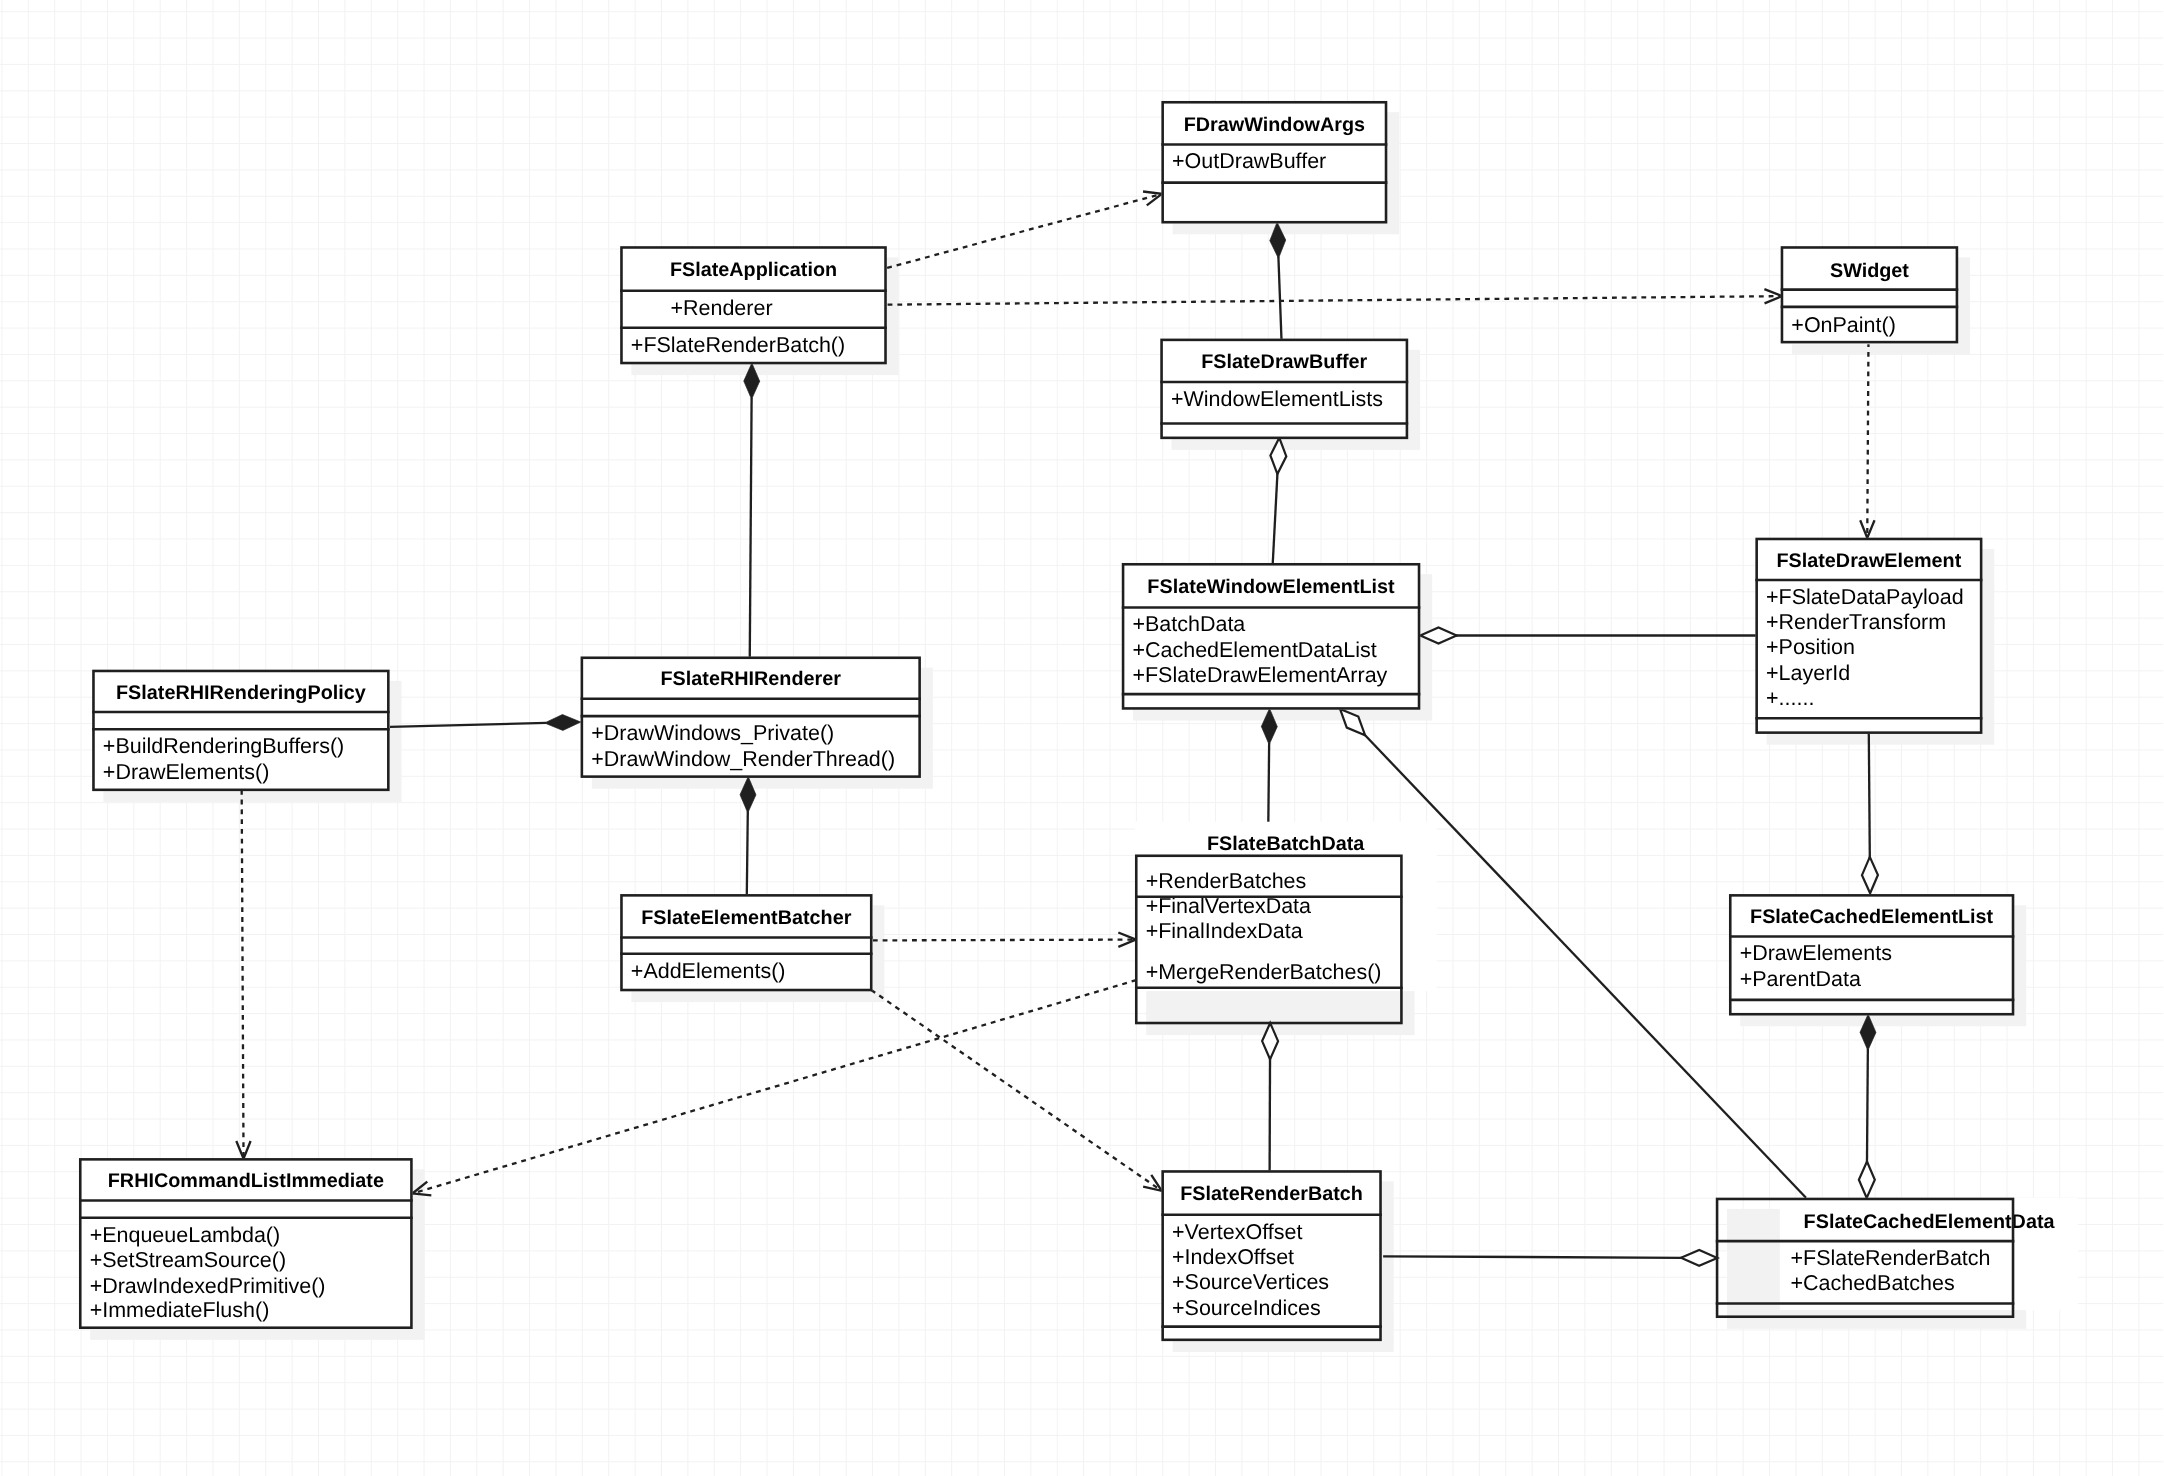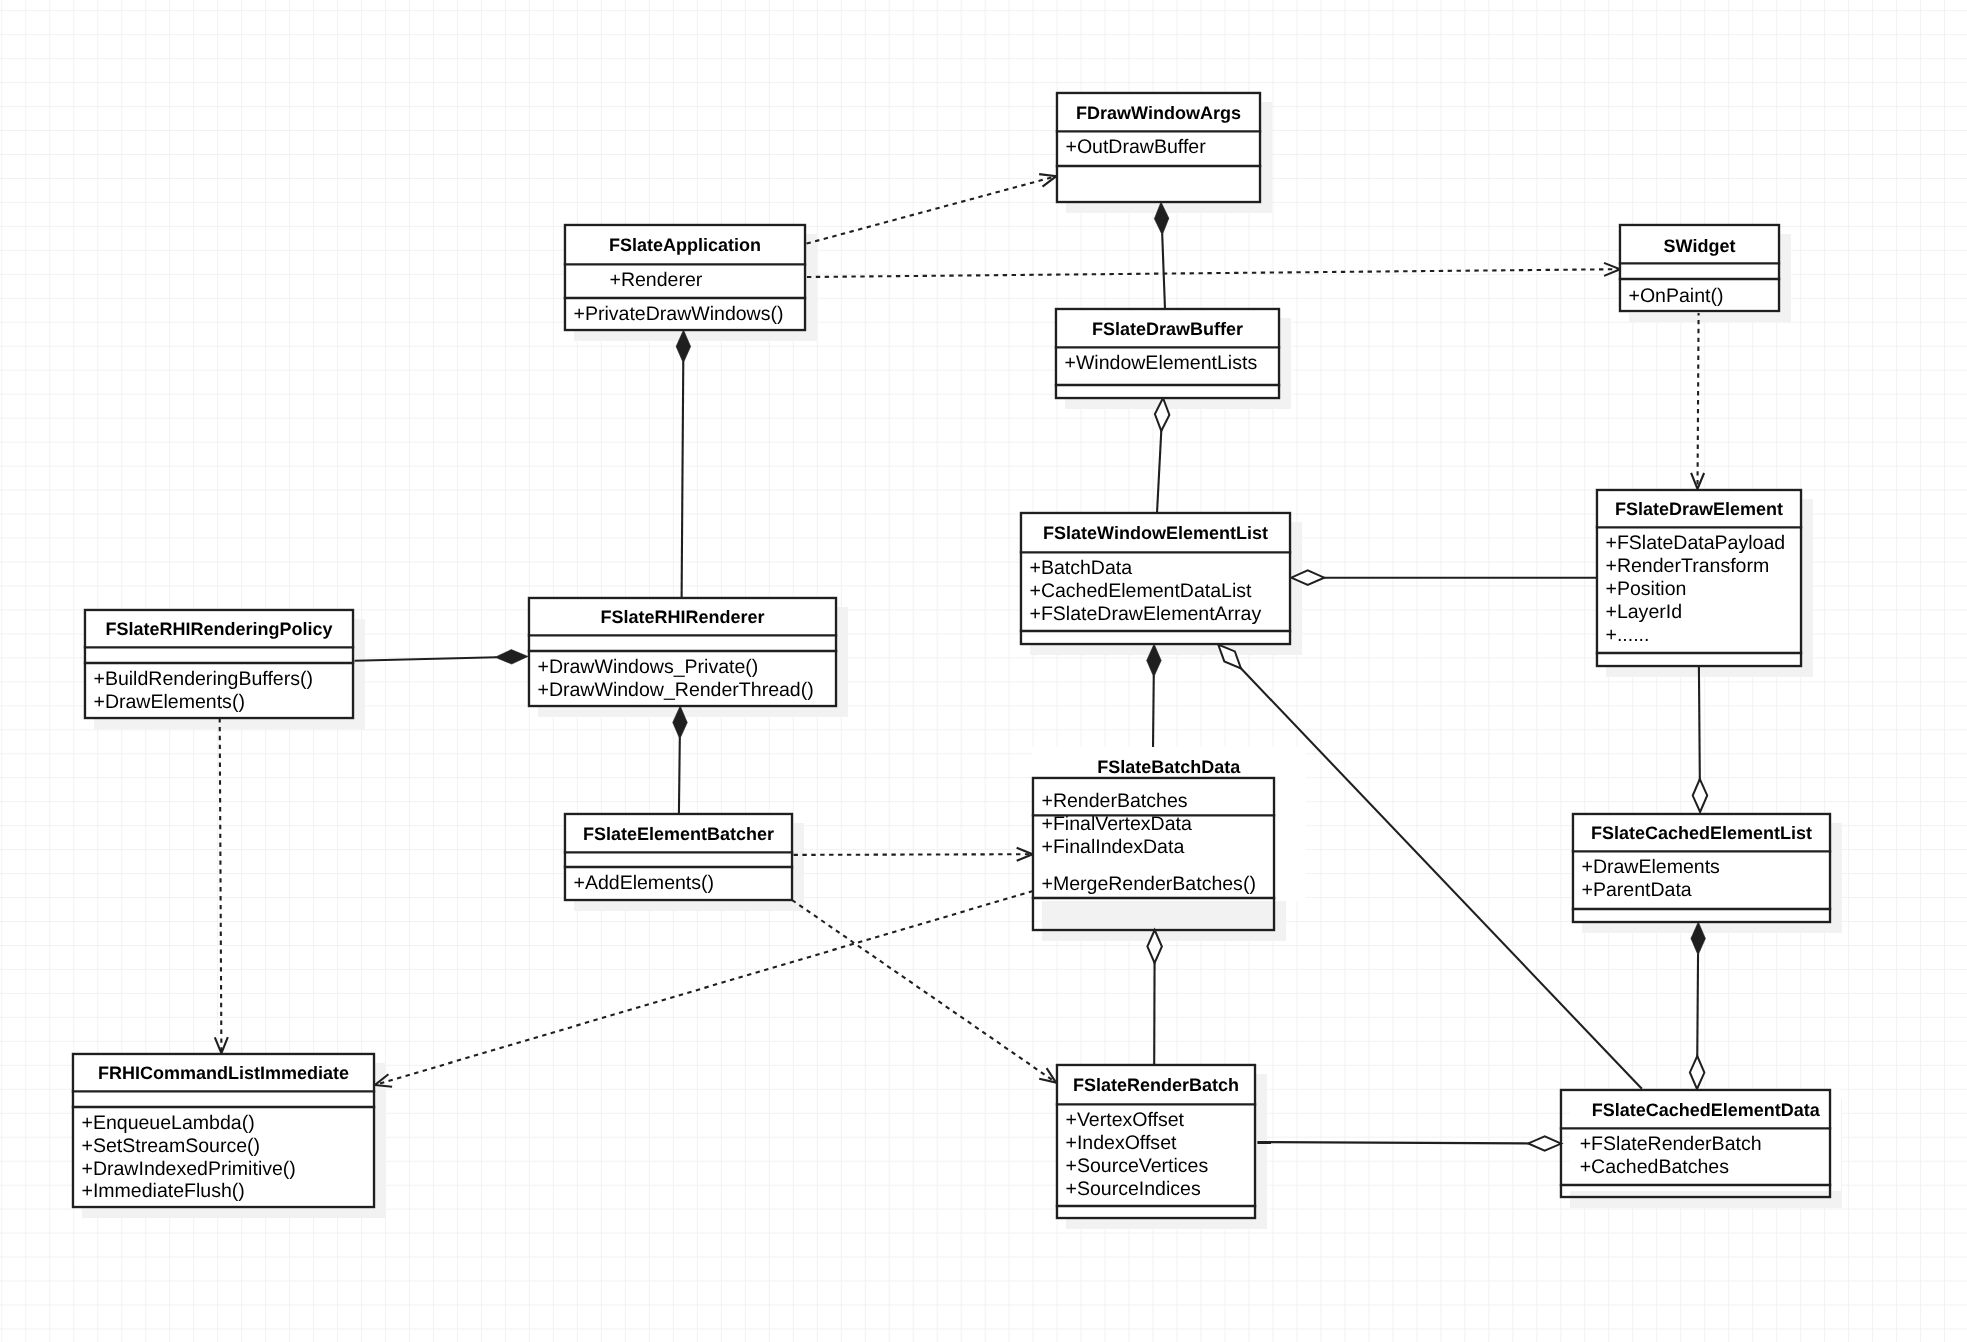--- a/index.html
+++ b/index.html
@@ -123,21 +123,21 @@
       </g>
     </svg>
   <div id="classes">
       <div class="cls" style="left: 1055.8px; top: 91.8px; width: 205.4px; height: 111.4px;">
         <div class="title" style="top: 11.8375px;">FDrawWindowArgs</div>
         <div class="row" style="left: 9.7px; top: 46.25px;">+OutDrawBuffer</div>
       </div>
       <div class="cls" style="left: 563.8px; top: 223.8px; width: 242.4px; height: 107.4px;">
         <div class="title" style="top: 12.3375px;">FSlateApplication</div>
         <div class="row" style="left: 9.7px; top: 47.25px; margin-left: 36px;">+Renderer</div>
-        <div class="row" style="left: 9.7px; top: 80.95px;">+PrivateDrawWindows()</div>
+        <div class="row" style="left: 9.7px; top: 80.95px;">+FSlateRenderBatch()</div>
       </div>
       <div class="cls" style="left: 1618.8px; top: 225px; width: 161.4px; height: 88.4px;">
         <div class="title" style="top: 11.8375px;">SWidget</div>
         <div class="row" style="left: 9.7px; top: 61.95px;">+OnPaint()</div>
       </div>
       <div class="cls" style="left: 1054.8px; top: 307.8px; width: 225.4px; height: 91.4px;">
         <div class="title" style="top: 11.8375px;">FSlateDrawBuffer</div>
         <div class="row" style="left: 9.7px; top: 46.25px;">+WindowElementLists</div>
       </div>
       <div class="cls" style="left: 1595.8px; top: 488.8px; width: 206.4px; height: 178.4px;">
@@ -187,21 +187,21 @@
         <div class="row" style="left: 9.7px; top: 106.75px;">+DrawIndexedPrimitive()</div>
         <div class="row" style="left: 9.7px; top: 129.65px;">+ImmediateFlush()</div>
       </div>
       <div class="cls" style="left: 1055.8px; top: 1063.8px; width: 200.4px; height: 155.4px;">
         <div class="title" style="top: 12.3375px;">FSlateRenderBatch</div>
         <div class="row" style="left: 9.7px; top: 47.25px;">+VertexOffset</div>
         <div class="row" style="left: 9.7px; top: 70.15px;">+IndexOffset</div>
         <div class="row" style="left: 9.7px; top: 93.05px;">+SourceVertices</div>
         <div class="row" style="left: 9.7px; top: 115.95px;">+SourceIndices</div>
       </div>
-      <div class="cls" style="left: 1570px; top: 1088.8px; width: 271.4px; height: 102px;">
+      <div class="cls" style="left: 1618px; top: 1088.8px; width: 271.4px; height: 102px;">
         <div class="title" style="top: 11.8375px;">FSlateCachedElementData</div>
         <div class="row" style="left: 9.7px; top: 46.25px;">+FSlateRenderBatch</div>
         <div class="row" style="left: 9.7px; top: 69.15px;">+CachedBatches</div>
       </div>
     </div>
   <svg id="frames" width="1967" height="1342" viewBox="0 0 1967 1342">
       <rect x="1056.97" y="92.97" width="203.05" height="109.05" fill="none" stroke="#1f1f1f" stroke-width="2.35"></rect>
       <line x1="1055.80" y1="131.30" x2="1261.20" y2="131.30" stroke="#1f1f1f" stroke-width="2.35"></line>
       <line x1="1055.80" y1="166.00" x2="1261.20" y2="166.00" stroke="#1f1f1f" stroke-width="2.35"></line>
       <rect x="564.97" y="224.98" width="240.05" height="105.05" fill="none" stroke="#1f1f1f" stroke-width="2.35"></rect>

